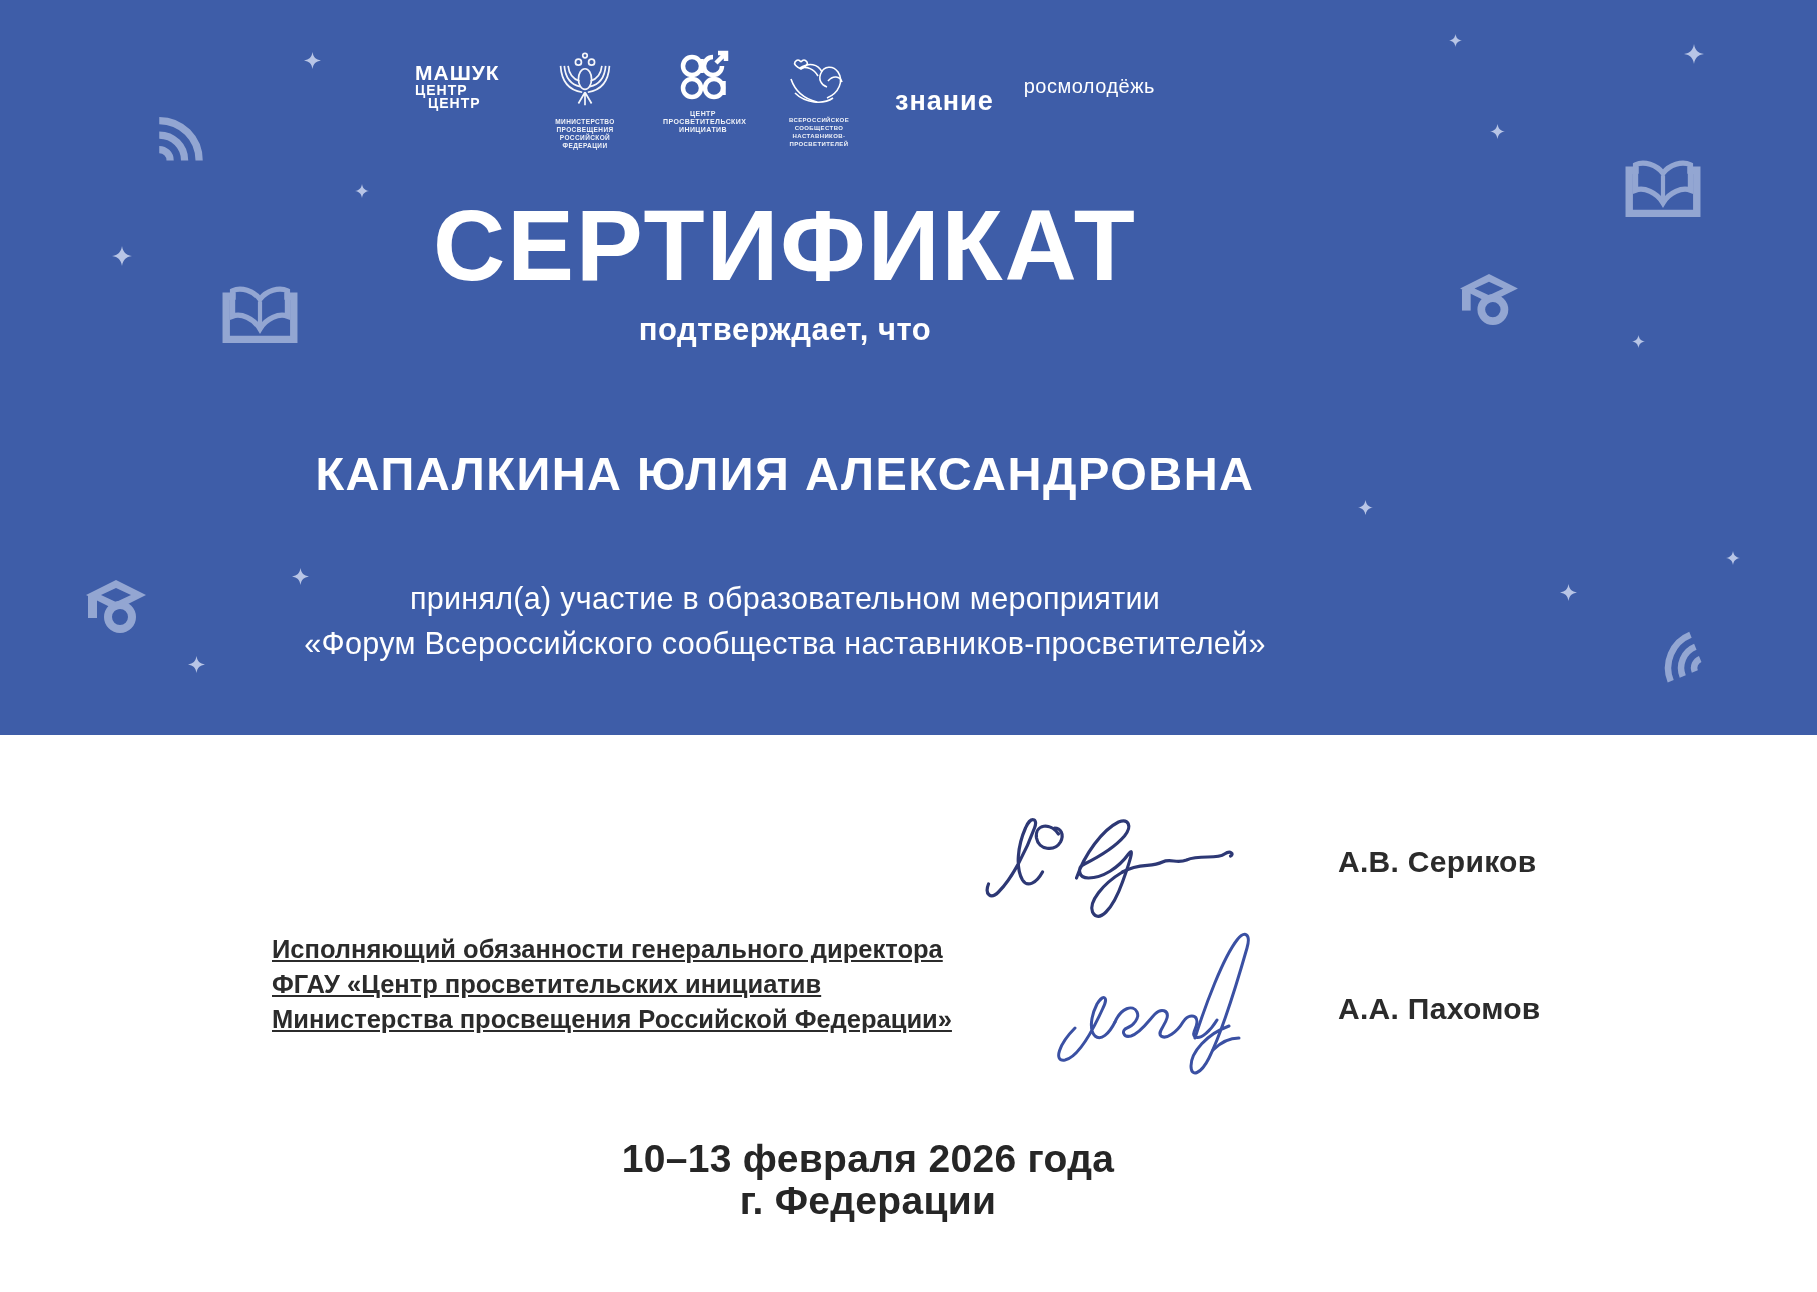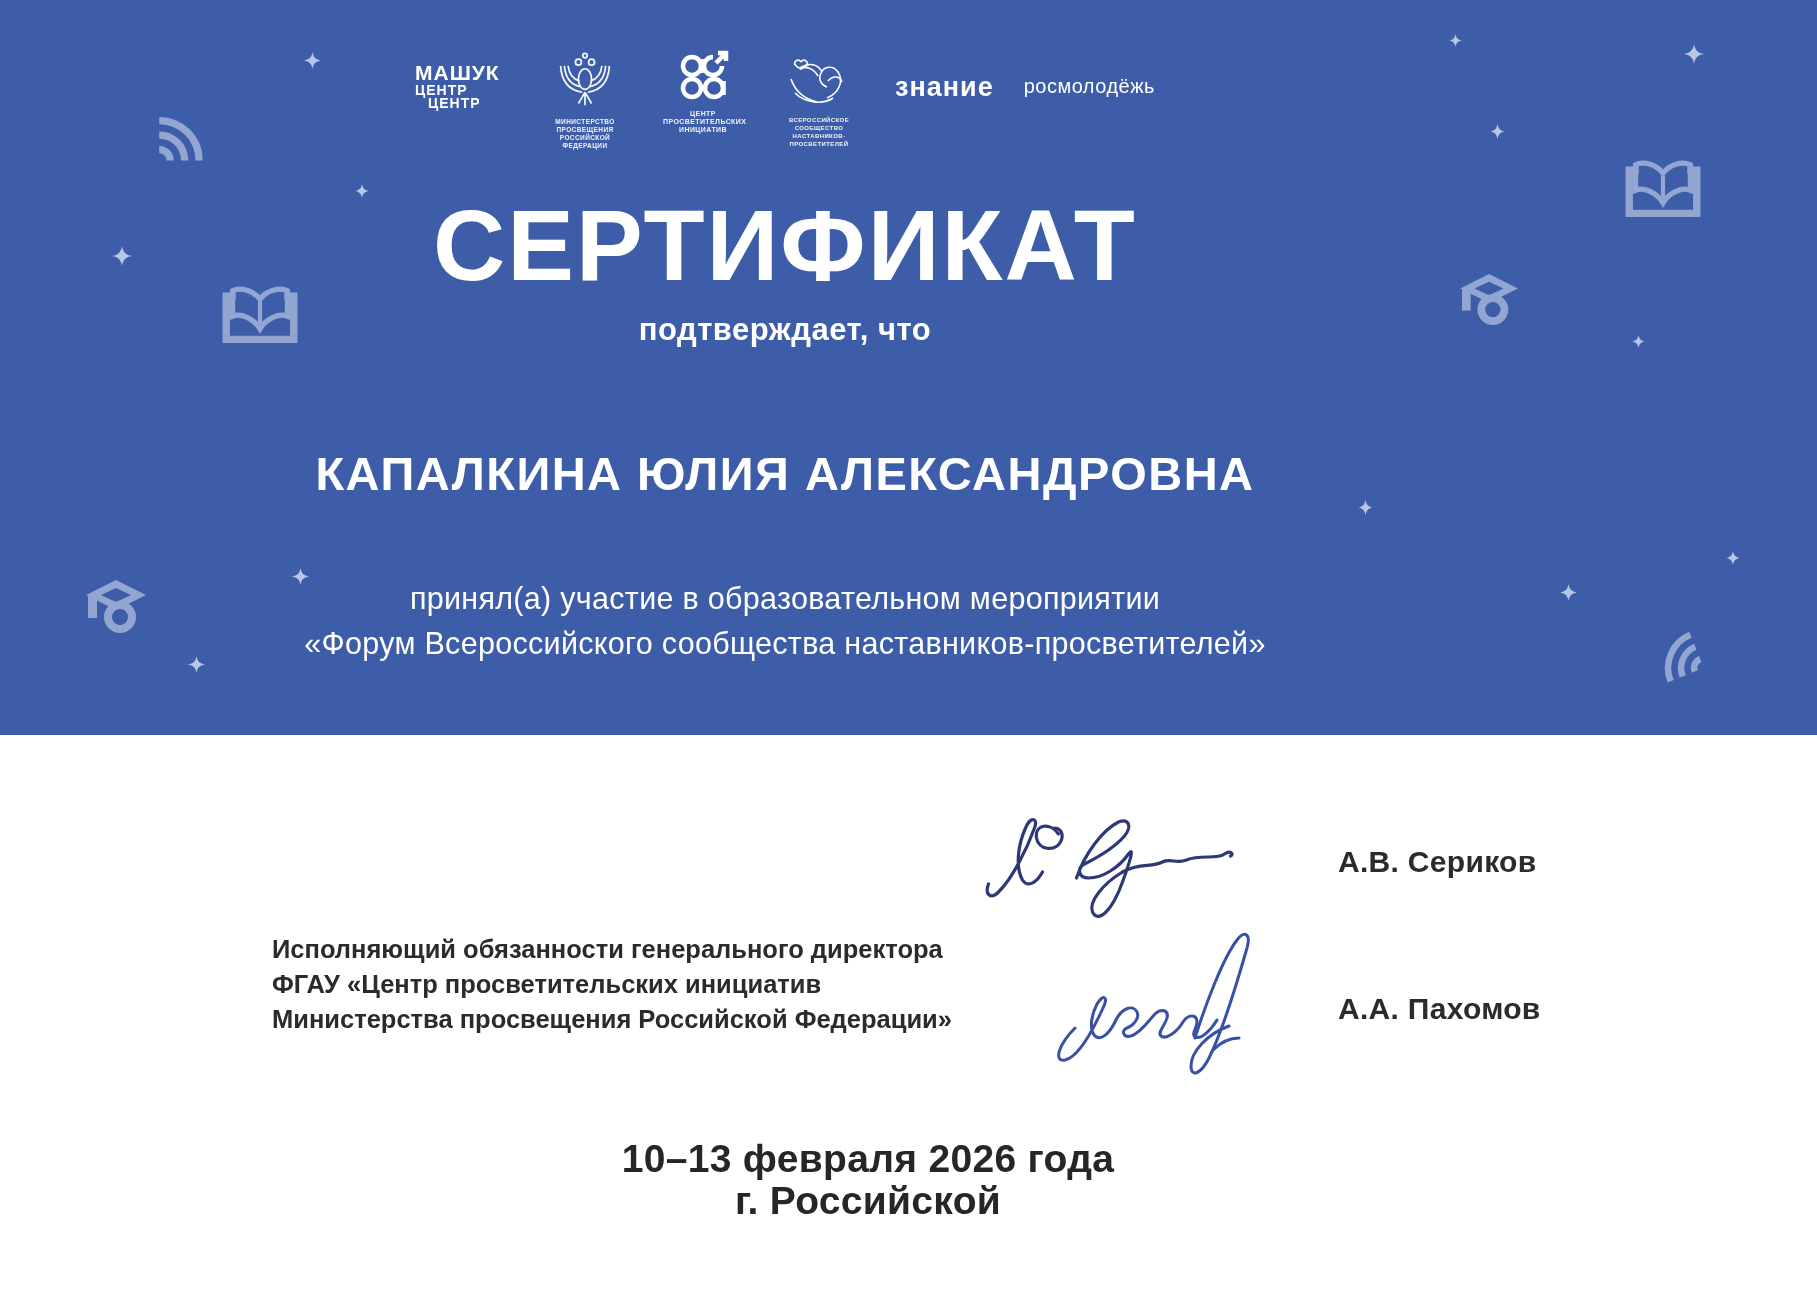--- a/index.html
+++ b/index.html
@@ -25,37 +25,37 @@
   }
   .logo{flex:0 0 auto;text-align:center;}
   .logo-mashuk{width:92px;text-align:left;margin-top:12px;}
   .logo-mashuk .l1{font-size:21px;font-weight:800;letter-spacing:1px;line-height:22px;}
   .logo-mashuk .l2{font-size:14px;font-weight:800;letter-spacing:1px;line-height:13px;}
   .logo-mashuk .l3{font-size:14px;font-weight:800;letter-spacing:1px;line-height:13px;margin-left:13px;}
   .logo-caption{font-size:6.5px;font-weight:600;line-height:8px;letter-spacing:.4px;opacity:.92;margin-top:4px;}
   .logo-ministry{width:96px;}
   .logo-clover{width:80px;}
   .logo-pelican{width:92px;}
-  .logo-znanie{margin-top:22px;font-size:27px;font-weight:800;letter-spacing:1px;}
+  .logo-znanie{margin-top:36px;font-size:27px;font-weight:800;letter-spacing:1px;}
   .logo-rosmol{margin-top:25px;font-size:20px;font-weight:500;letter-spacing:.5px;}
 
   .cert-title{top:190px;font-size:100px;font-weight:800;letter-spacing:2px;line-height:110px;}
   .cert-subtitle{top:312px;font-size:31px;font-weight:700;letter-spacing:.5px;}
   .cert-name{top:446px;font-size:47px;font-weight:700;letter-spacing:1.5px;}
   .cert-desc{top:576px;font-size:30.5px;font-weight:400;line-height:45px;letter-spacing:.3px;}
 
   
   .decor{position:absolute;}
   .sparkle svg{display:block;}
   .wifi-right{transform:scaleX(-1) rotate(22deg);}
 
   
   .footer-label{position:absolute;color:#2B2B2B;font-weight:700;font-size:25.5px;}
   .label-1{left:272px;top:810px;line-height:33px;}
-  .label-2{left:272px;top:932px;line-height:35px;}
+  .label-2{left:272px;top:932px;line-height:35px;text-decoration:underline;}
   .sig{position:absolute;}
   .sig-1{left:978px;top:790px;}
   .sig-2{left:1035px;top:910px;}
   .sig-name{position:absolute;color:#2B2B2B;font-weight:700;font-size:30px;letter-spacing:.3px;}
   .name-1{left:1338px;top:845px;}
   .name-2{left:1338px;top:992px;}
   .date-block{
     position:absolute;left:0;top:1138px;width:1736px;text-align:center;
     color:#262626;font-weight:600;font-size:39px;line-height:42px;letter-spacing:.3px;
   }
@@ -284,16 +284,16 @@
       <path d="M70 112 C76 98 88 94 92 102 C95 108 88 116 82 118 C76 120 78 128 86 126 C96 123 104 110 110 104 C116 98 124 100 122 108 C120 116 112 122 116 126 C121 130 132 122 138 112 C143 104 152 104 152 112 C152 118 146 124 150 127 C156 130 166 120 172 110"></path>
       <path d="M150 128 C160 96 178 48 192 30 C200 20 206 24 202 38 C194 66 178 120 164 148 C156 164 146 168 146 156 C146 142 162 124 184 116"></path>
       <path d="M168 140 C176 132 186 128 194 128"></path>
     </svg>
   </div>
 
   <div class="sig-name name-2">А.А. Пахомов</div>
 
   <div class="date-block">
     <div>10–13 февраля 2026 года</div>
-    <div>г. Российской</div>
+    <div>г. Федерации</div>
   </div>
 
 </div>
 
 </body></html>

